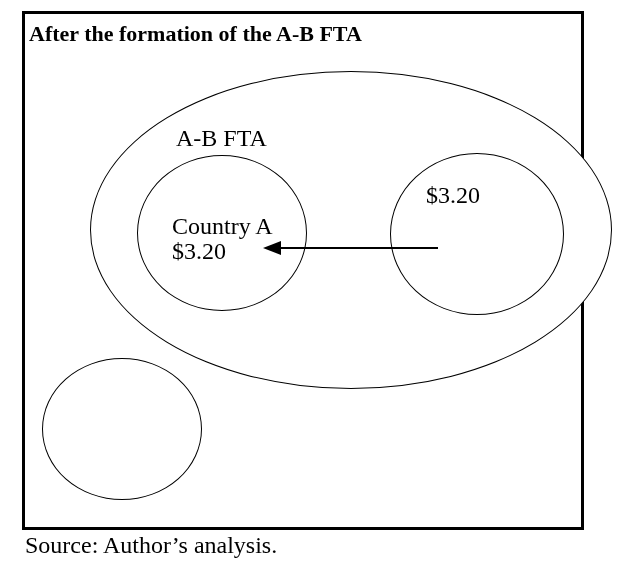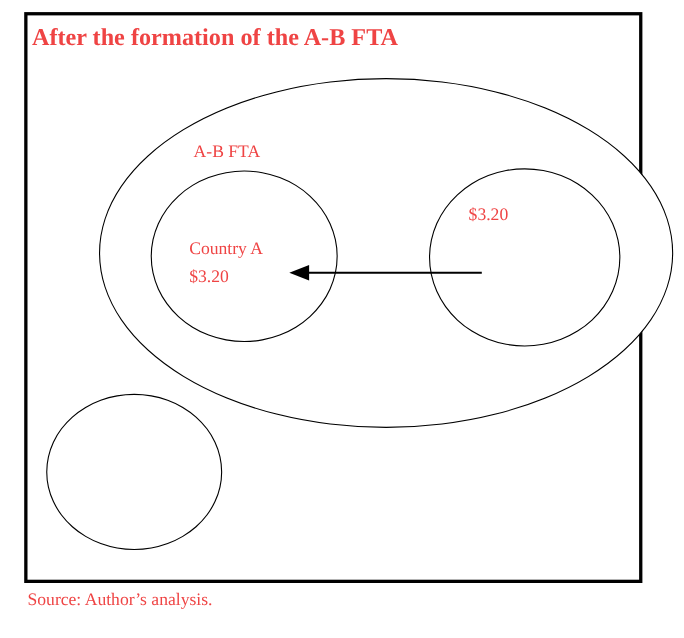--- a/index.html
+++ b/index.html
@@ -6,21 +6,21 @@
     margin: 0;
     padding: 0;
     background: #ffffff;
   }
   #canvas {
     position: relative;
     width: 622px;
     height: 580px;
     background: #ffffff;
     font-family: "Liberation Serif", "DejaVu Serif", serif;
-    color: #ef4444;
+    color: #000000;
     overflow: hidden;
   }
   .abs { position: absolute; box-sizing: border-box; }
 
   
   #frame {
     left: 22px; top: 11px;
     width: 562px; height: 519px;
     border: 3px solid #000000;
     z-index: 1;
@@ -48,21 +48,21 @@
   #circle-c { left: 42px;  top: 358px; width: 160px; height: 142px; }
 
   #arrow-svg {
     left: 255px; top: 236px;
     width: 195px; height: 24px;
     z-index: 4;
   }
 
   .label {
     z-index: 5;
-    font-size: 16px;
+    font-size: 24px;
     line-height: 25px;
     white-space: nowrap;
   }
   #title {
     left: 29px; top: 21px;
     font-size: 22px;
     line-height: 26px;
     font-weight: bold;
     z-index: 5;
     white-space: nowrap;

